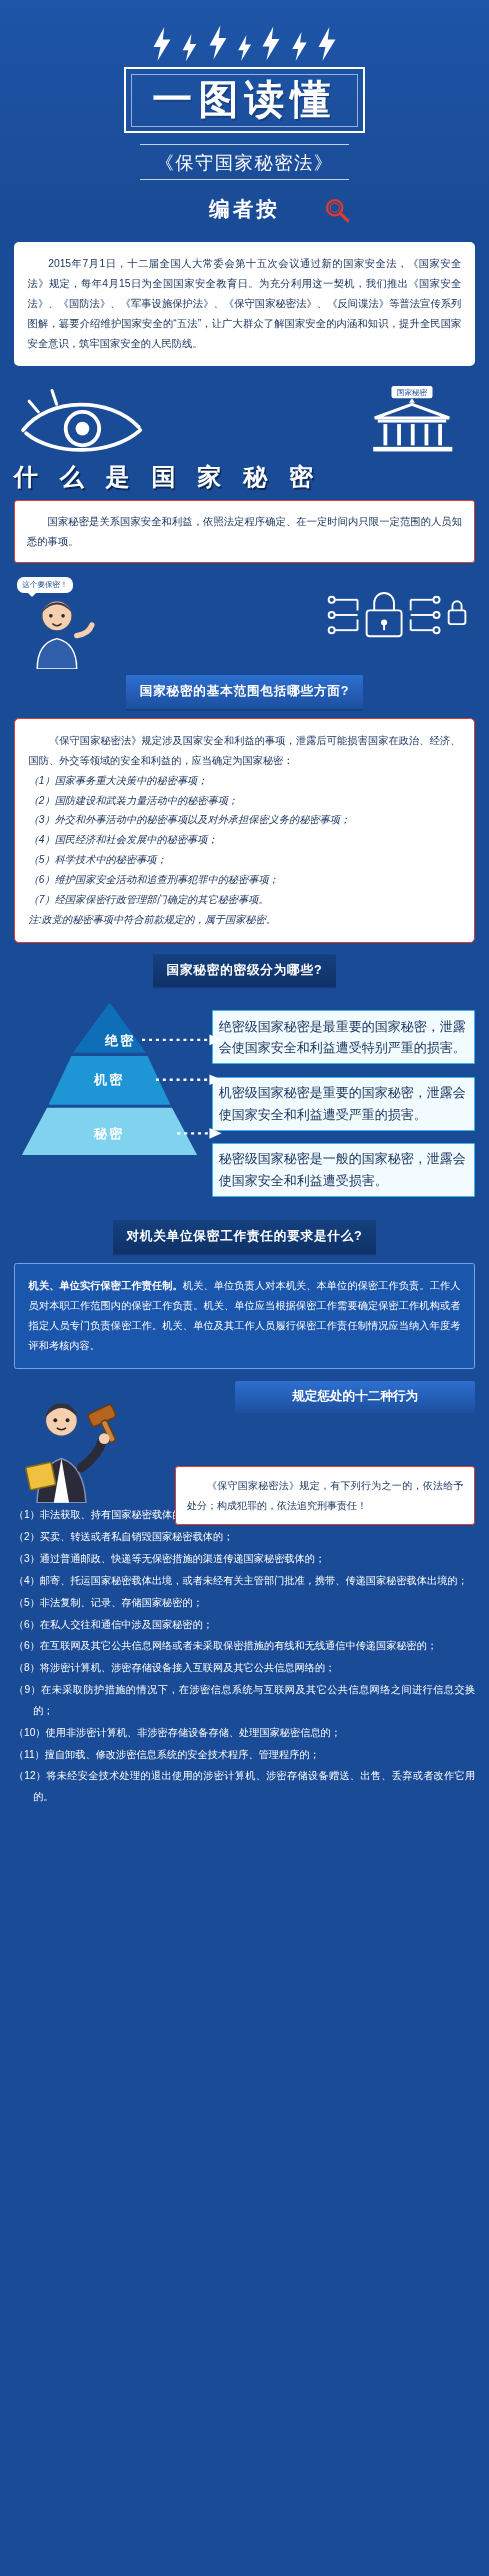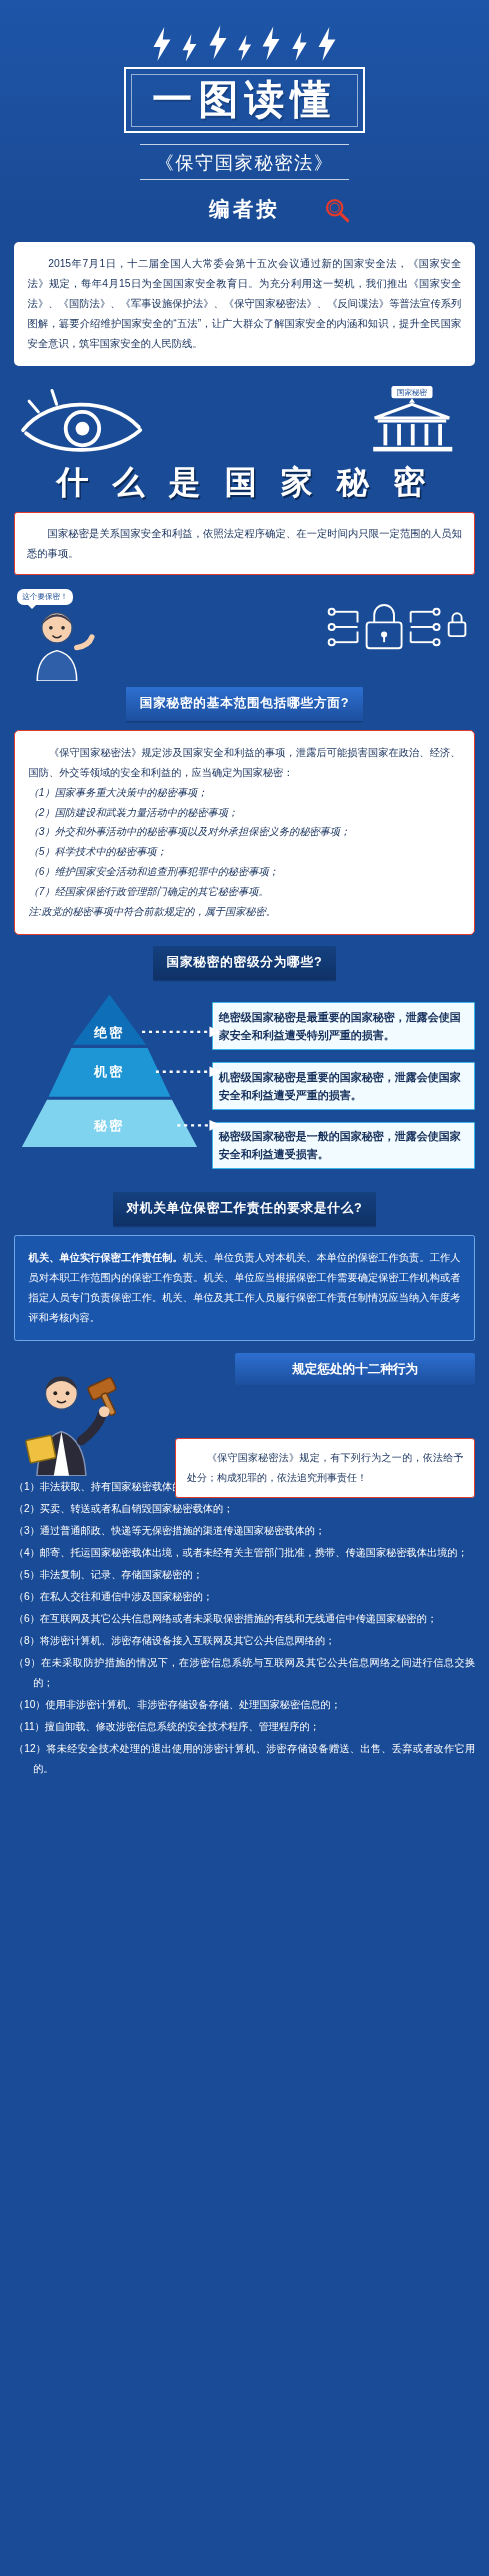--- a/index.html
+++ b/index.html
@@ -100,22 +100,22 @@
   }
   .eye-row {
     display: flex;
     align-items: flex-end;
     justify-content: space-between;
     height: 73px;
     padding: 0 4.6px;
   }
   .whatis-title {
     margin: 4.6px 0 0 0;
-    text-align: center;
-    font-size: 32px;
+    text-align: left;
+    font-size: 24px;
     font-weight: bold;
     color: #ffffff;
     letter-spacing: 7.6px;
     text-shadow: 1.5px 1.5px 0 #0c2a57;
   }
   .whatis-box {
     margin-top: 7.6px;
     background: #ffffff;
     border: 1.5px solid #e23b2e;
     border-radius: 3.1px;
@@ -206,26 +206,25 @@
     display: flex;
     align-items: center;
     justify-content: center;
     letter-spacing: 2.3px;
   }
   .notes { flex: 1; padding-top: 12.2px; }
   .note {
     border: 0.8px solid #3ab7e8;
     background: #f2fbff;
     color: #16305c;
-    font-size: 11px;
+    font-size: 13px;
     line-height: 1.65;
     padding: 4.6px 5.3px;
     margin-bottom: 12.2px;
     border-radius: 1px;
-    font-weight: bold;
   }
   
   .resp-card {
     margin: 9.2px 13.8px 0 13.8px;
     background: #1b56ad;
     border: 0.8px solid #6fa8e8;
     color: #ffffff;
     font-size: 10.2px;
     line-height: 1.95;
     padding: 12.2px 13.8px;
@@ -407,38 +406,39 @@
 
   <div class="banner-wrap">
     <span class="banner">国家秘密的基本范围包括哪些方面?</span>
   </div>
 
   <div class="list-card">
     <p class="ind">《保守国家秘密法》规定涉及国家安全和利益的事项，泄露后可能损害国家在政治、经济、国防、外交等领域的安全和利益的，应当确定为国家秘密：</p>
     <p class="item">（1）国家事务重大决策中的秘密事项；</p>
     <p class="item">（2）国防建设和武装力量活动中的秘密事项；</p>
     <p class="item">（3）外交和外事活动中的秘密事项以及对外承担保密义务的秘密事项；</p>
+    <p class="item">（4）国民经济和社会发展中的秘密事项；</p>
     <p class="item">（5）科学技术中的秘密事项；</p>
     <p class="item">（6）维护国家安全活动和追查刑事犯罪中的秘密事项；</p>
     <p class="item">（7）经国家保密行政管理部门确定的其它秘密事项。</p>
     <p class="item">注:政党的秘密事项中符合前款规定的，属于国家秘密。</p>
   </div>
 
   <div class="banner-wrap">
     <span class="banner dark">国家秘密的密级分为哪些?</span>
   </div>
 
   <div class="pyramid-section">
     <div class="pyramid">
       <svg width="191" height="160" viewBox="0 0 250 210" style="position:absolute;left:0;top:0">
         <polygon points="125,6 173,72 77,72" fill="#0e6fb8"></polygon>
         <polygon points="75,76 175,76 205,140 45,140" fill="#1e95d4"></polygon>
         <polygon points="43,144 207,144 240,206 10,206" fill="#7fd3ef"></polygon>
       </svg>
-      <div class="level" style="left:0;top:31px;width:191px;height:23px">
+      <div class="level" style="left:11px;top:31px;width:191px;height:23px">
         <span>绝密</span>
       </div>
       <div class="level" style="left:0;top:70px;width:191px;height:23px">
         <span>机密</span>
       </div>
       <div class="level" style="left:0;top:124px;width:191px;height:23px">
         <span>秘密</span>
       </div>
       <svg width="92" height="153" viewBox="0 0 120 200" style="position:absolute;left:128px;top:6.1px">
         <g stroke="#ffffff" stroke-width="3" stroke-dasharray="4 5">

